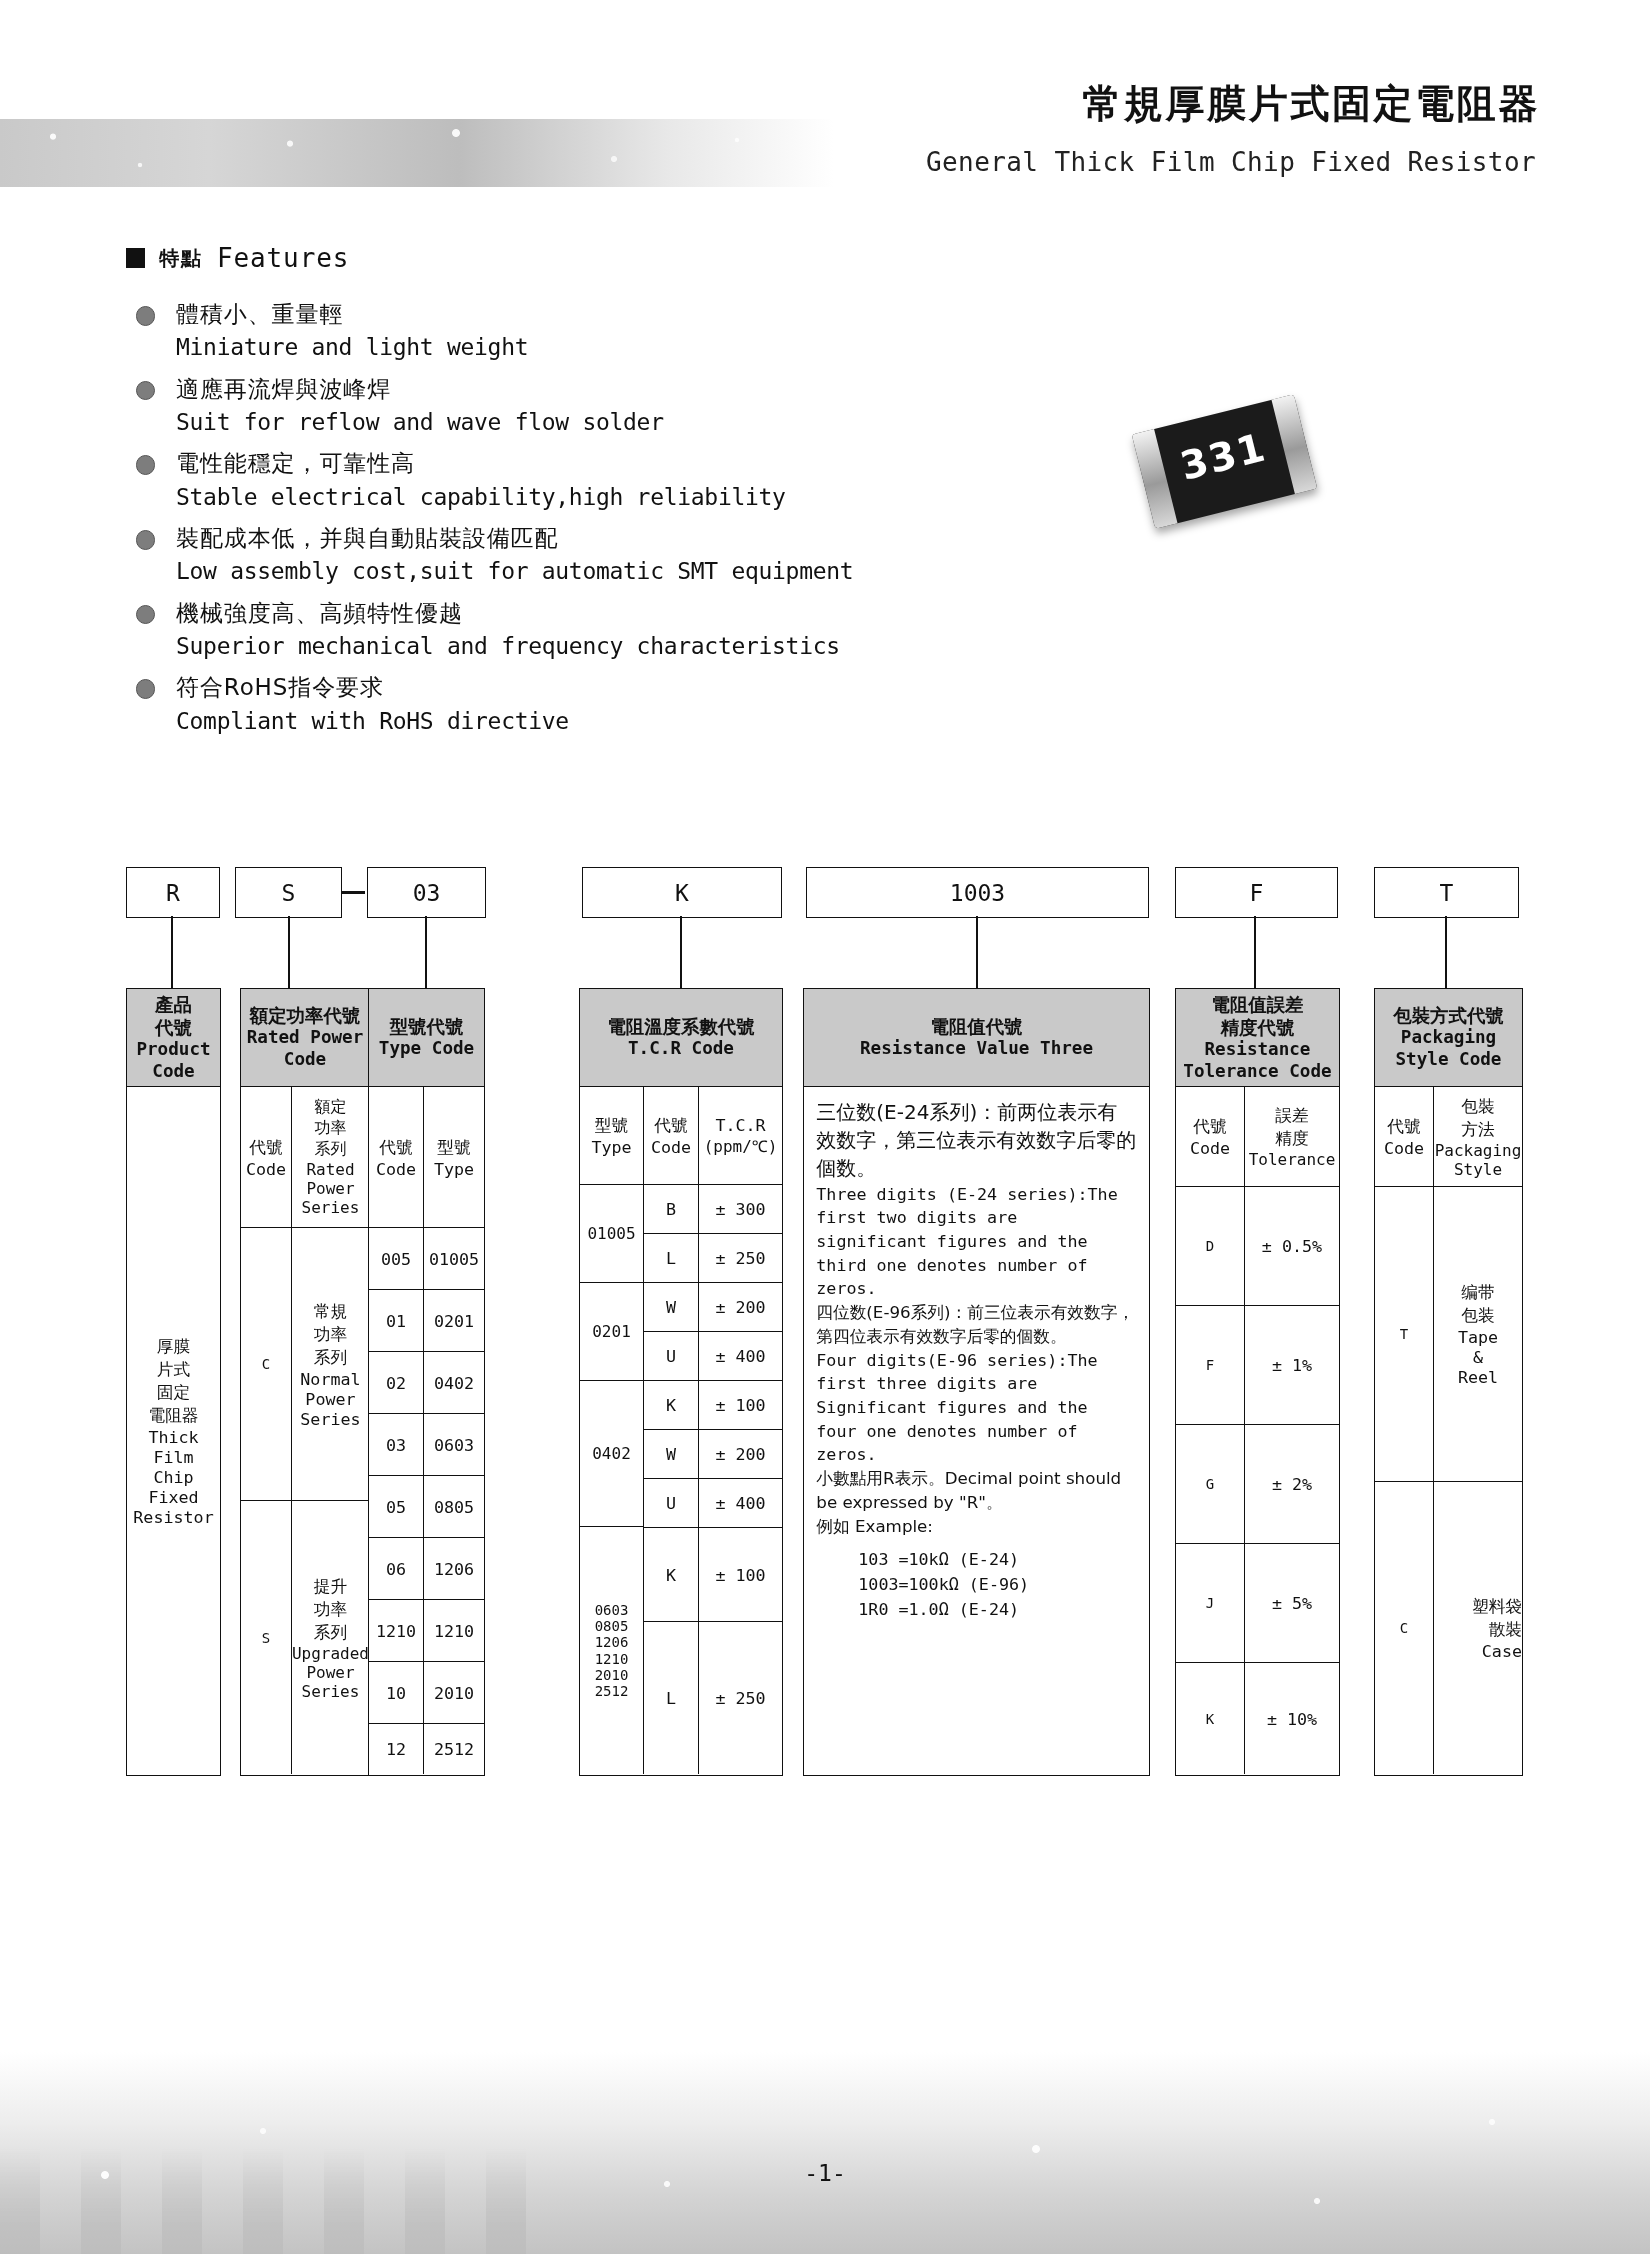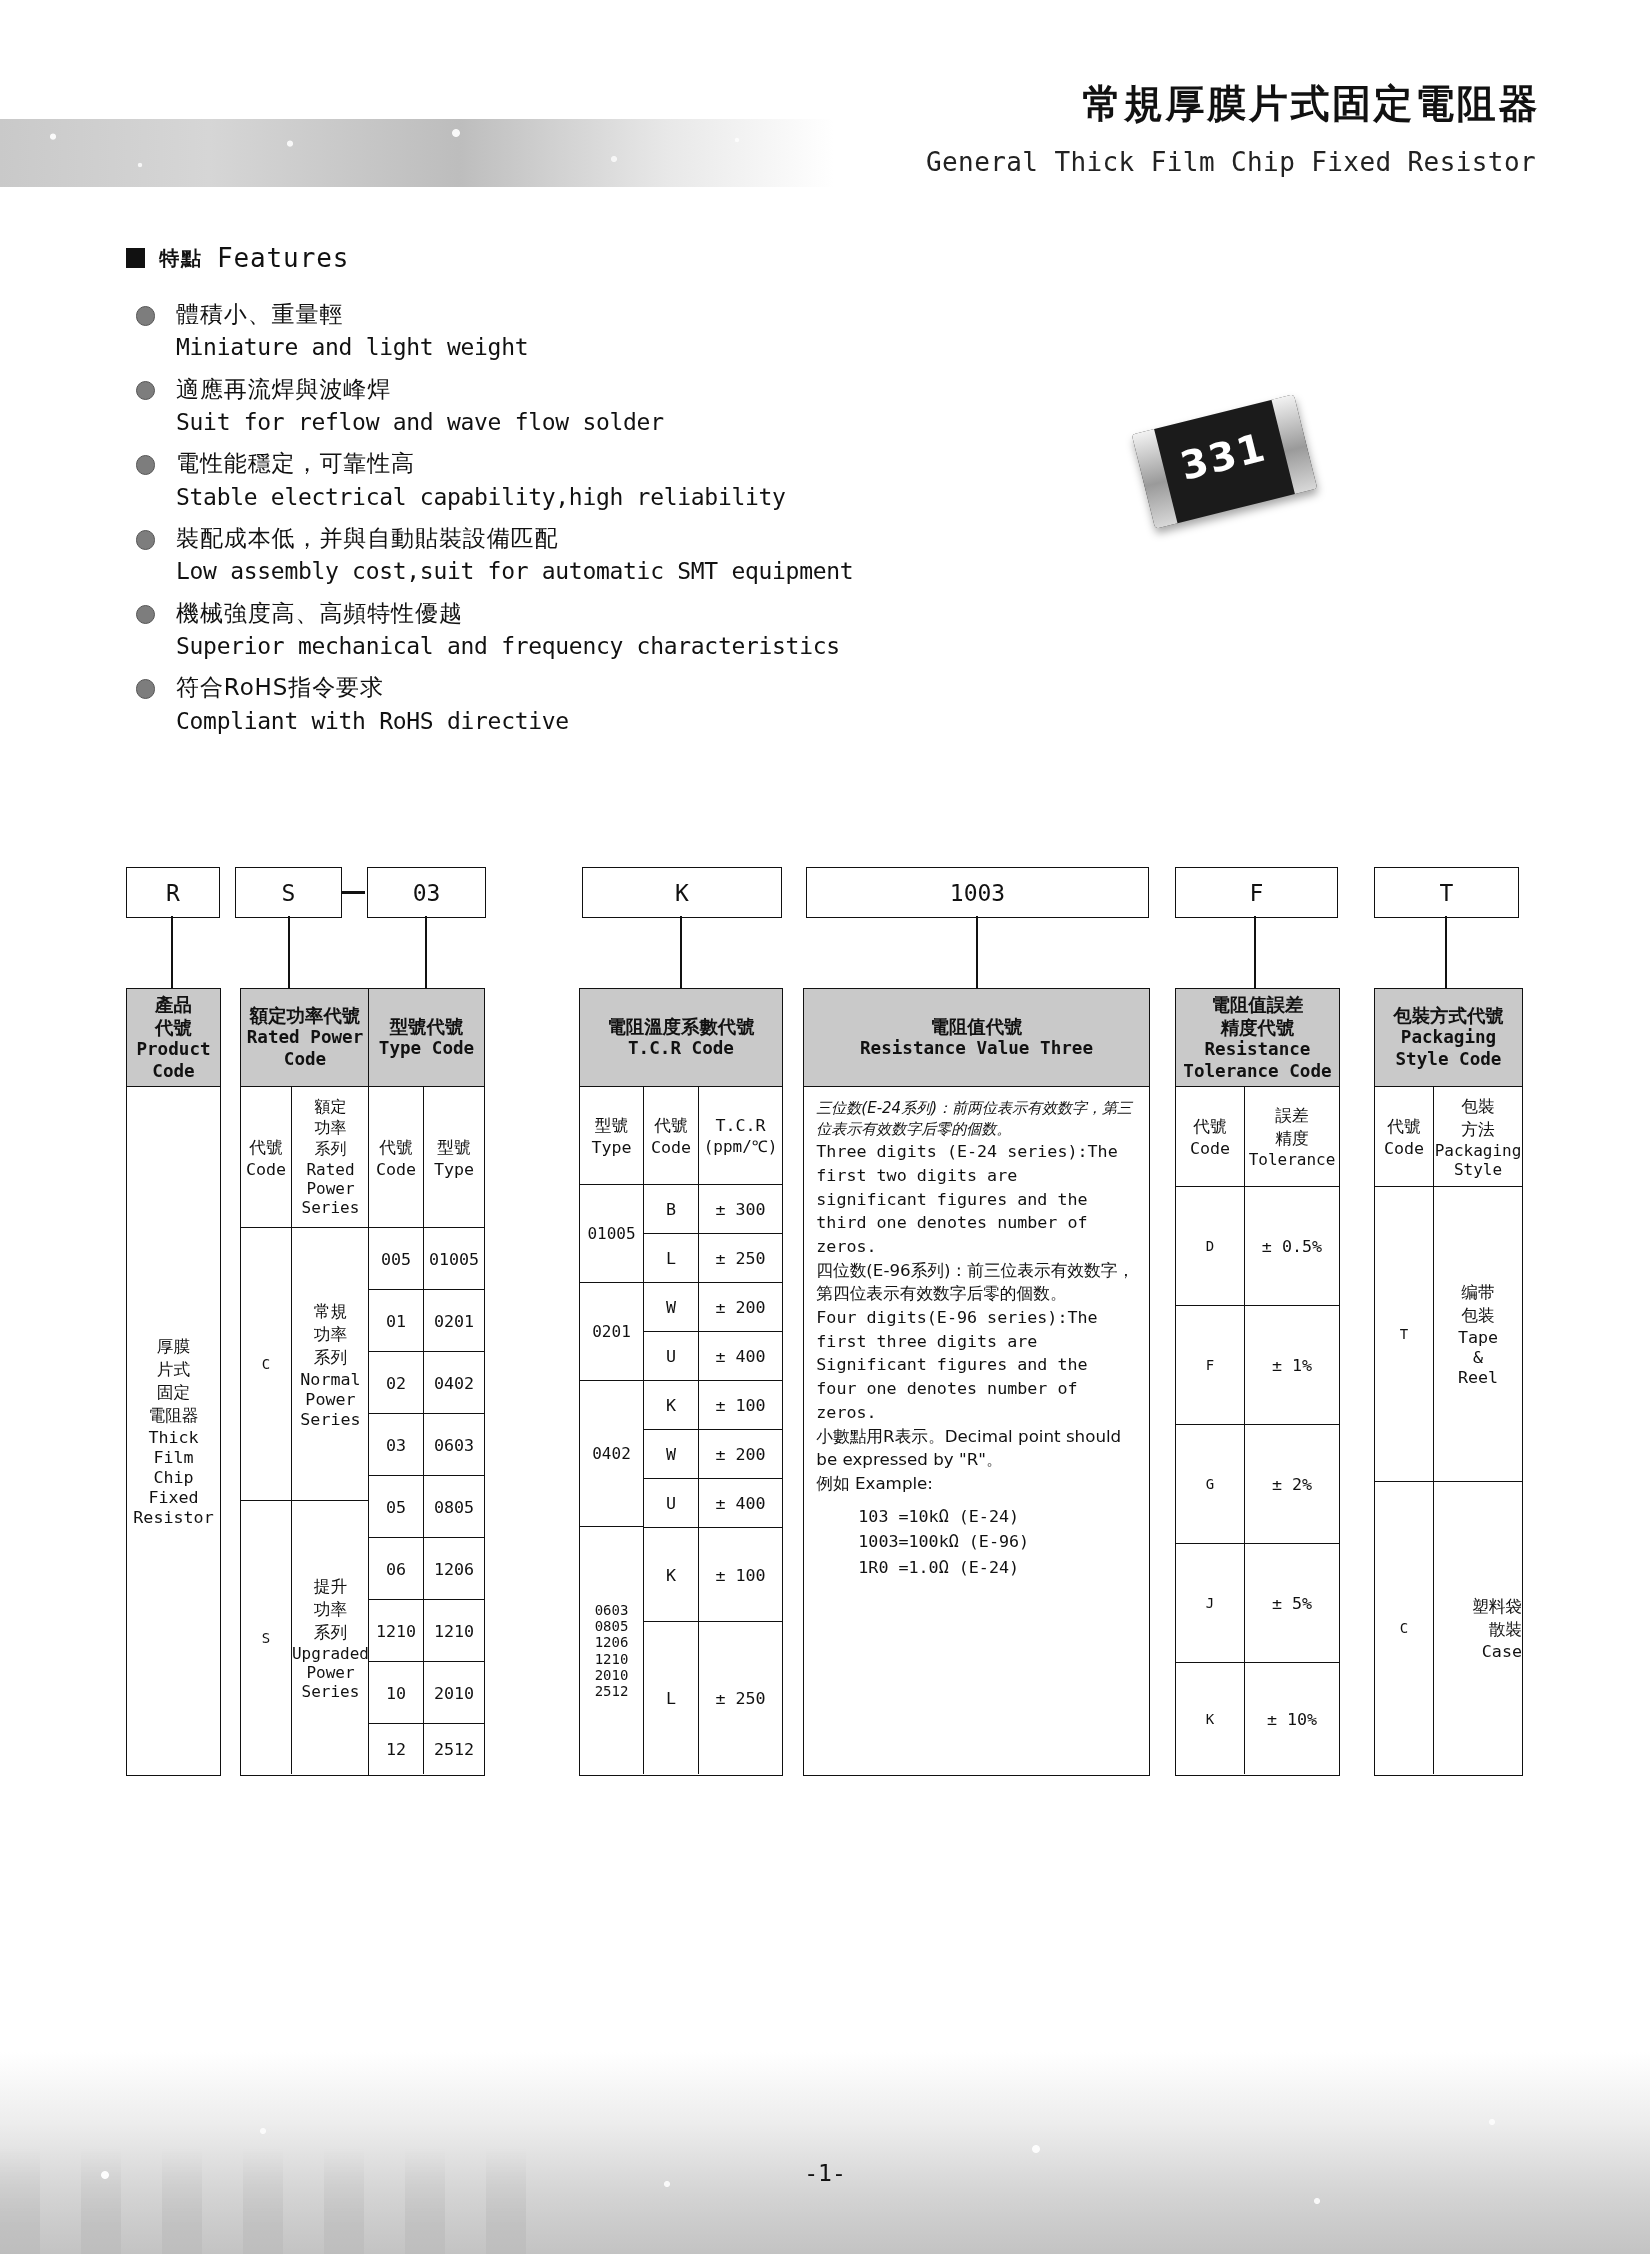--- a/index.html
+++ b/index.html
@@ -369,21 +369,21 @@
       </div>
     </div>
   </div>
 
   <div class="panel" style="left:803px;top:988px;width:345px;height:786px;">
     <div class="panel-title" style="height:97px;">
       <div class="l">電阻值代號</div>
       <div class="lm">Resistance Value Three</div>
     </div>
     <div style="padding:10.5px 12.3px;text-align:left;">
-      <div style="font-size:15px;line-height:1.42;font-style:italic;">三位数(E-24系列)：前两位表示有效数字，第三位表示有效数字后零的個数。</div>
+      <div style="font-size:20px;line-height:1.42;">三位数(E-24系列)：前两位表示有效数字，第三位表示有效数字后零的個数。</div>
       <div class="mono" style="font-size:16.7px;line-height:1.42;">Three digits (E-24 series):The first two digits are significant figures and the third one denotes number of zeros.</div>
       <div style="font-size:16.7px;line-height:1.42;">四位数(E-96系列)：前三位表示有效数字，第四位表示有效数字后零的個数。</div>
       <div class="mono" style="font-size:16.7px;line-height:1.42;">Four digits(E-96 series):The first three digits are Significant figures and the four one denotes number of zeros.</div>
       <div style="font-size:16.7px;line-height:1.42;">小數點用R表示。Decimal point should be expressed by "R"。</div>
       <div style="font-size:16.7px;line-height:1.42;">例如 Example:</div>
       <div class="mono" style="font-size:16.7px;line-height:1.5;margin-top:8.8px;padding-left:42px;">103  =10kΩ (E-24)</div>
       <div class="mono" style="font-size:16.7px;line-height:1.5;padding-left:42px;">1003=100kΩ (E-96)</div>
       <div class="mono" style="font-size:16.7px;line-height:1.5;padding-left:42px;">1R0 =1.0Ω  (E-24)</div>
     </div>
   </div>

